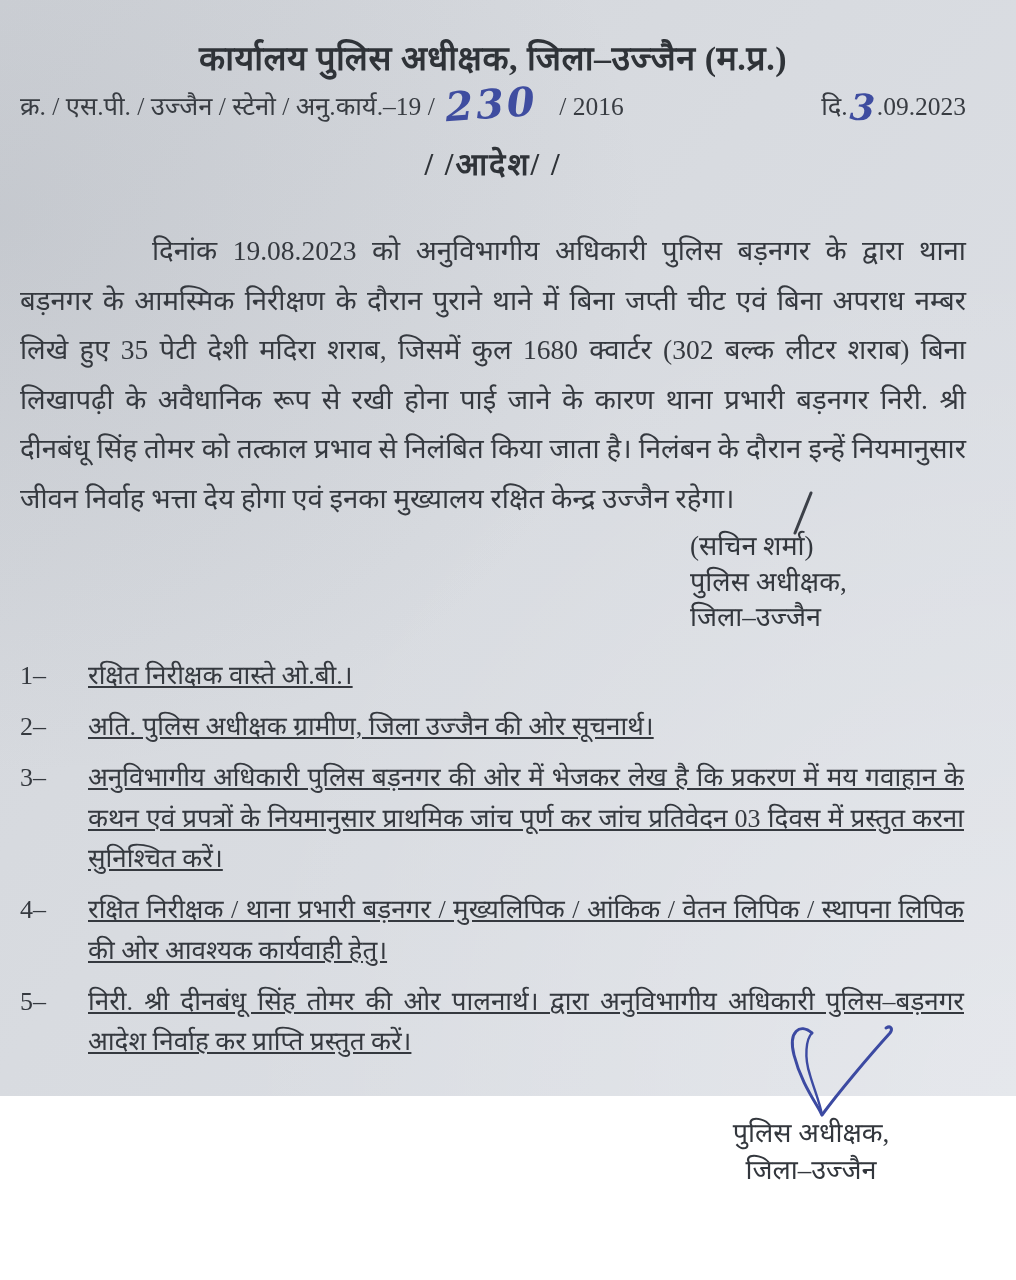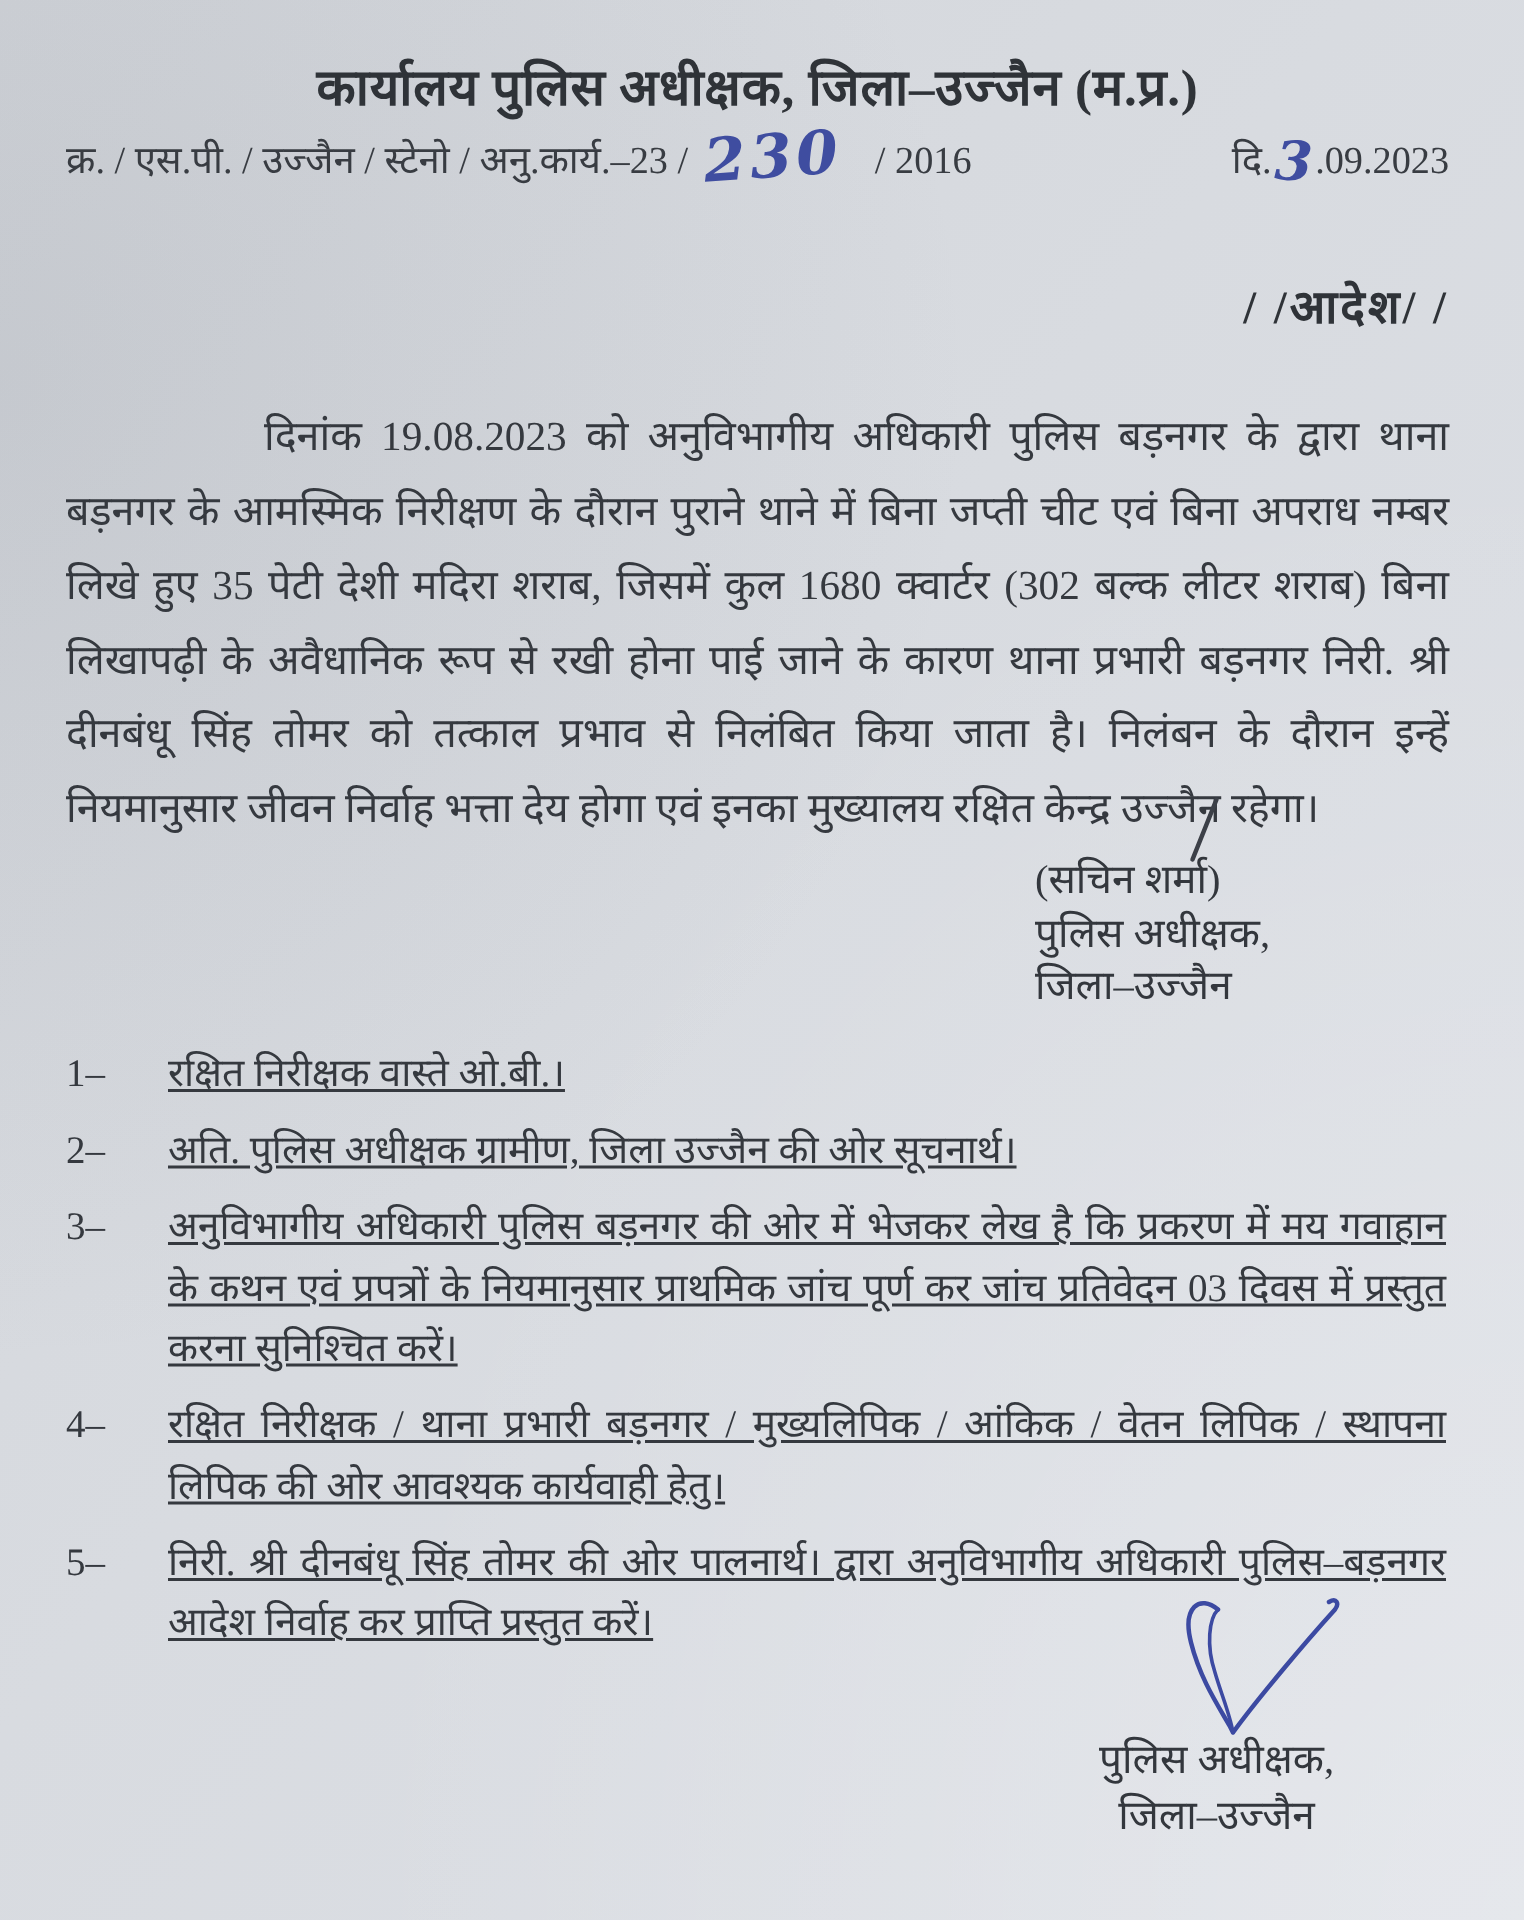--- a/index.html
+++ b/index.html
@@ -6,23 +6,23 @@
     margin: 0;
     padding: 0;
     width: 1016px;
     height: 1280px;
     overflow: hidden;
     font-family: "Liberation Serif", "DejaVu Serif", serif;
   }
   .page {
     position: relative;
     width: 1016px;
-    height: 1280px;
+    height: 1096px;
     box-sizing: border-box;
-    padding: 26px 50px 0 44px;
+    padding: 26px 50px 0 20px;
     color: #35393f;
     background:
       radial-gradient(ellipse at 0% 20%, rgba(130,136,146,0.18), rgba(0,0,0,0) 45%),
       radial-gradient(ellipse at 100% 100%, rgba(255,255,255,0.25), rgba(0,0,0,0) 55%),
       linear-gradient(128deg, #d3d6db 0%, #d8dbe0 45%, #dde0e6 100%);
   }
   .header-title {
     margin: 8px 0 0 0;
     text-align: center;
     font-size: 34px;
@@ -56,22 +56,22 @@
     display: flex;
     align-items: baseline;
   }
   .hw-day {
     font-size: 36px;
     line-height: 0;
     transform: translateY(5px) rotate(3deg);
     margin: 0 2px;
   }
   .order-title {
-    margin-top: 60px;
-    text-align: right;
+    margin-top: 20px;
+    text-align: center;
     font-size: 31px;
     font-weight: bold;
     letter-spacing: 2px;
     color: #2f3338;
   }
   .body-para {
     margin: 42px 0 0 0;
     font-size: 27.5px;
     line-height: 1.8;
     text-align: justify;
@@ -131,21 +131,21 @@
   }
 </style>
 </head>
 <body>
 
 <div class="page">
 
   <h1 class="header-title">कार्यालय पुलिस अधीक्षक, जिला–उज्जैन (म.प्र.)</h1>
 
   <div class="ref-line">
-    <span>क्र. / एस.पी. / उज्जैन / स्टेनो / अनु.कार्य.–23 /</span>
+    <span>क्र. / एस.पी. / उज्जैन / स्टेनो / अनु.कार्य.–19 /</span>
     <span class="hw hw-number">230</span>
     <span>/ 2016</span>
     <span class="date-group">
       <span>दि.</span>
       <span class="hw hw-day">3</span>
       <span>.09.2023</span>
     </span>
   </div>
 
   <div class="order-title">/ /आदेश/ /</div>

